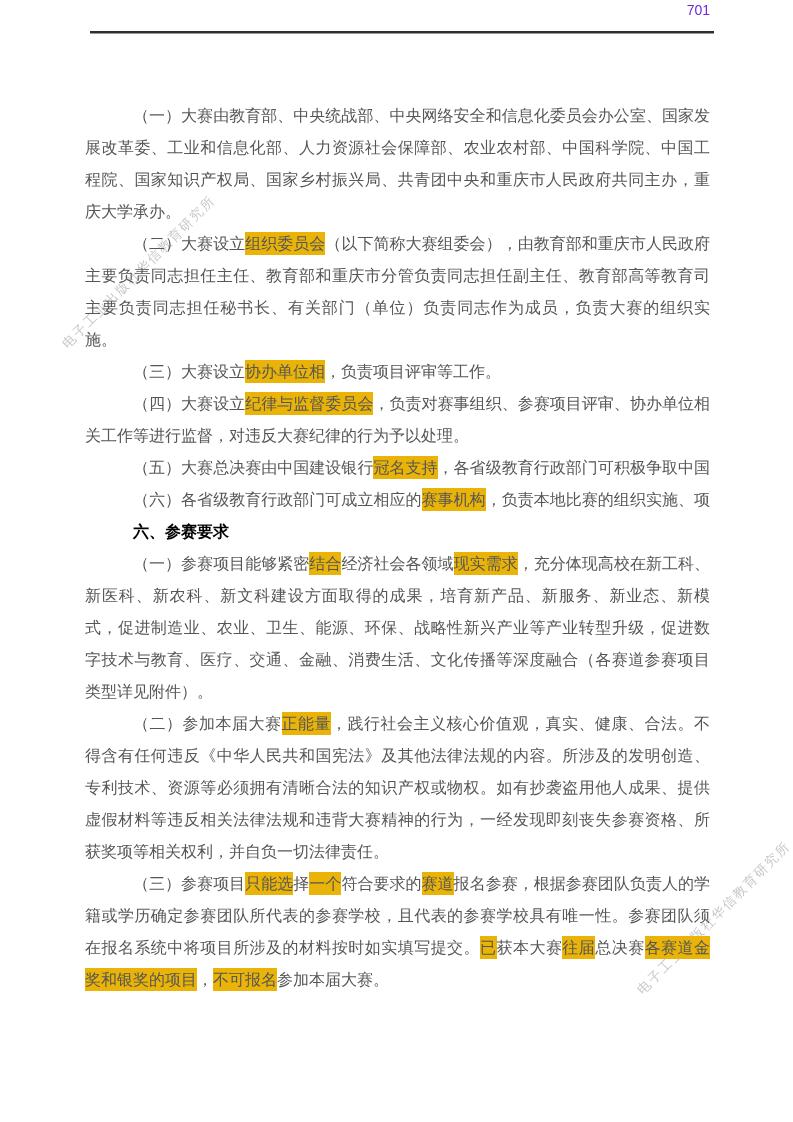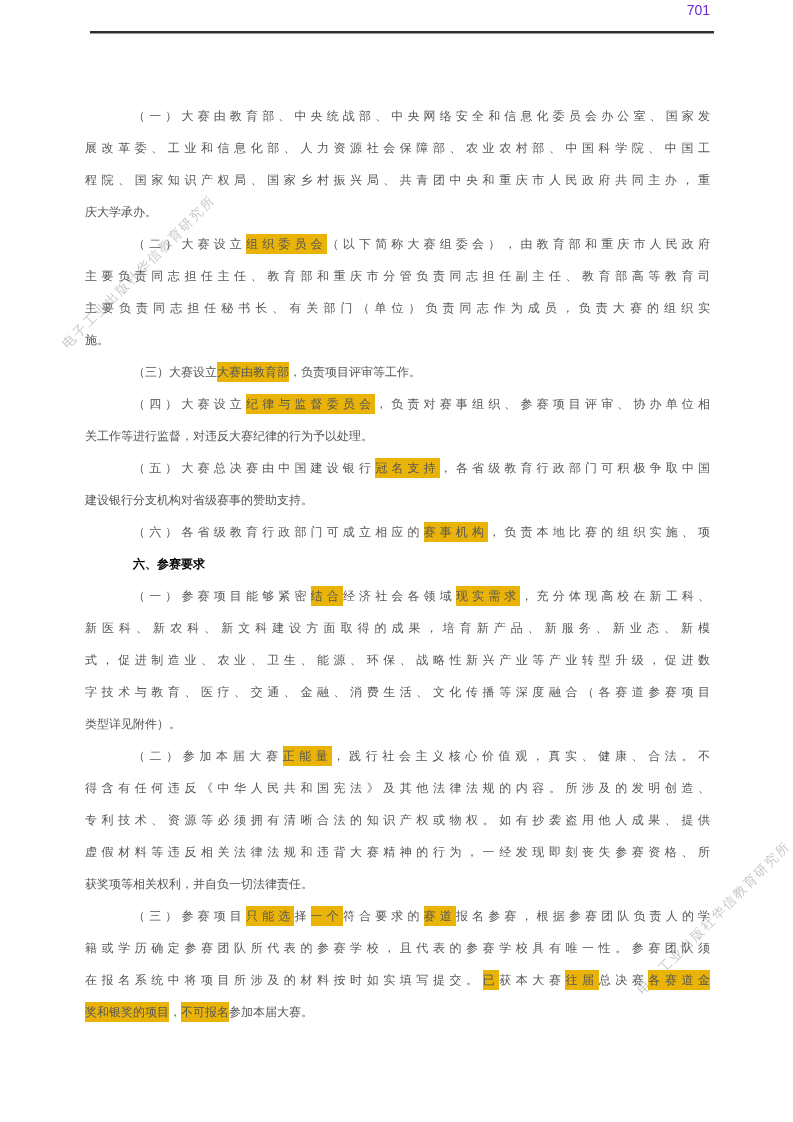--- a/index.html
+++ b/index.html
@@ -42,21 +42,21 @@
     z-index: 0;
     user-select: none;
   }
   .wm1 { left: 34px;  top: 263px; }
   .wm2 { left: 609px; top: 909px; }
   .doc-body {
     position: absolute;
     left: 85px;
     top: 100px;
     width: 625px;
-    font-size: 12px;
+    font-size: 16px;
     line-height: 32px;
     color: #565656;
     z-index: 1;
   }
   .block { margin: 0; }
   .line {
     text-align: justify;
     text-align-last: justify;
   }
   .line.end { text-align-last: left; }
@@ -85,29 +85,28 @@
         <div class="line"><span>程院、国家知识产权局、国家乡村振兴局、共青团中央和重庆市人民政府共同主办，重</span></div>
         <div class="line end"><span>庆大学承办。</span></div>
       </div>
       <div class="block">
         <div class="line first"><span>（二）大赛设立</span><span class="hl">组织委员会</span><span>（以下简称大赛组委会），由教育部和重庆市人民政府</span></div>
         <div class="line"><span>主要负责同志担任主任、教育部和重庆市分管负责同志担任副主任、教育部高等教育司</span></div>
         <div class="line"><span>主要负责同志担任秘书长、有关部门（单位）负责同志作为成员，负责大赛的组织实</span></div>
         <div class="line end"><span>施。</span></div>
       </div>
       <div class="block">
-        <div class="line first end"><span>（三）大赛设立</span><span class="hl">大赛由教育部</span><span>，负责项目评审等工作。</span></div>
+        <div class="line first end"><span>（三）大赛设立</span><span class="hl">协办单位相</span><span>，负责项目评审等工作。</span></div>
       </div>
       <div class="block">
         <div class="line first"><span>（四）大赛设立</span><span class="hl">纪律与监督委员会</span><span>，负责对赛事组织、参赛项目评审、协办单位相</span></div>
         <div class="line end"><span>关工作等进行监督，对违反大赛纪律的行为予以处理。</span></div>
       </div>
       <div class="block">
         <div class="line first"><span>（五）大赛总决赛由中国建设银行</span><span class="hl">冠名支持</span><span>，各省级教育行政部门可积极争取中国</span></div>
-        <div class="line end"><span>建设银行分支机构对省级赛事的赞助支持。</span></div>
       </div>
       <div class="block">
         <div class="line first"><span>（六）各省级教育行政部门可成立相应的</span><span class="hl">赛事机构</span><span>，负责本地比赛的组织实施、项</span></div>
       </div>
       <div class="block heading">
         <div class="line first end"><span>六、参赛要求</span></div>
       </div>
       <div class="block">
         <div class="line first"><span>（一）参赛项目能够紧密</span><span class="hl">结合</span><span>经济社会各领域</span><span class="hl">现实需求</span><span>，充分体现高校在新工科、</span></div>
         <div class="line"><span>新医科、新农科、新文科建设方面取得的成果，培育新产品、新服务、新业态、新模</span></div>

